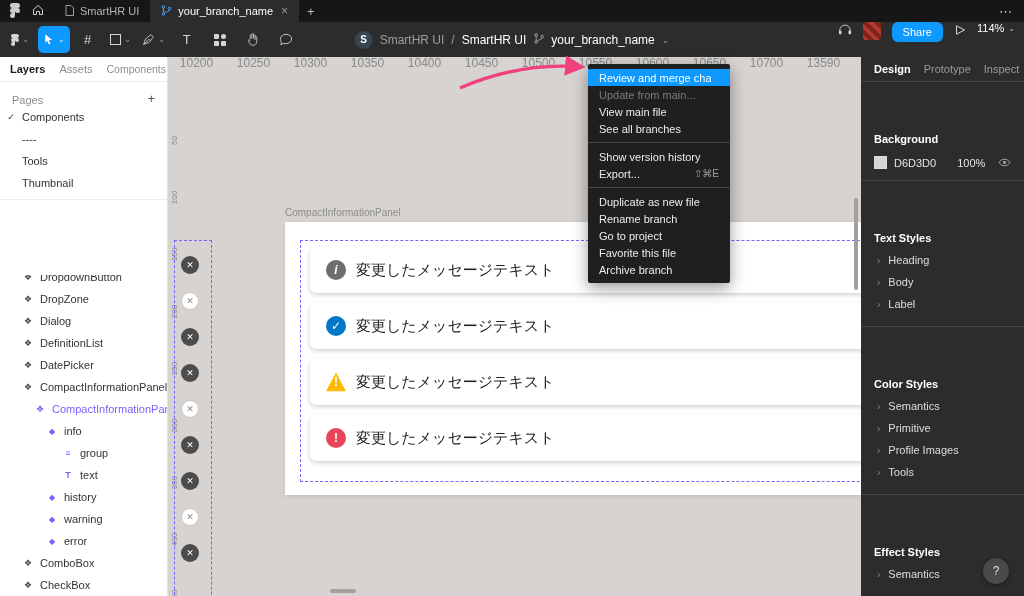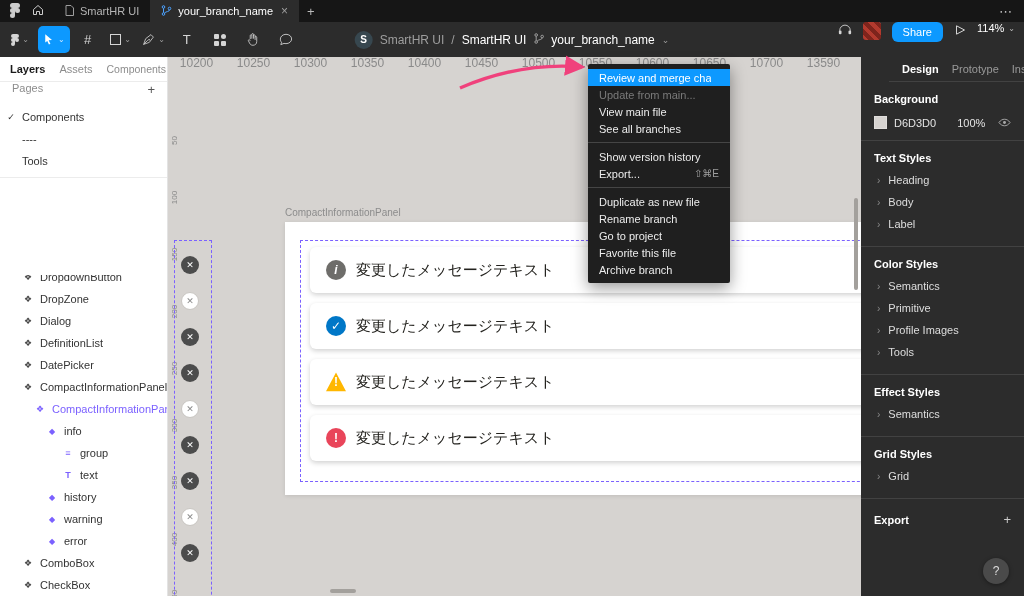--- a/index.html
+++ b/index.html
@@ -39,21 +39,21 @@
   .zoom .chev { font-size:8px; color:#bbb; }
 
   
   .left-sidebar { position:absolute; top:57px; left:0; width:168px; bottom:0; background:#fff;
                   border-right:1px solid #e3e3e3; font-size:11px; color:#333; overflow:hidden; }
   .panel-tabs { height:25px; display:flex; align-items:center; gap:14px; padding:0 10px;
                 border-bottom:1px solid #ececec; color:#8c8c8c; }
   .pt-active { color:#1a1a1a;font-weight:bold; }
   .library-dd { margin-left:auto; display:flex; align-items:center; gap:4px; font-size:10.5px; }
   .library-dd .chev { font-size:8px; }
-  .pages-header { height:24px; display:flex; align-items:flex-start; padding:0 12px; color:#8c8c8c; }
+  .pages-header { height:24px; display:flex; align-items:flex-end; padding:0 12px; color:#8c8c8c; }
   .pages-plus { margin-left:auto; font-size:13px; color:#555; }
   .pages-list { border-bottom:1px solid #ececec; padding-bottom:5px; }
   .page-row { height:22px; display:flex; align-items:center; }
   .page-check { width:22px; text-align:center; font-size:9px; color:#333; flex:none; }
   .layers-wrap { position:absolute; top:218px; left:0; right:0; bottom:0; overflow:hidden; }
   .layers-list { margin-top:-9px; }
   .layer-row { height:22px; display:flex; align-items:center; gap:6px; color:#333; }
   .layer-row.indent-0 { padding-left:22px; }
   .layer-row.indent-1 { padding-left:34px; }
   .layer-row.indent-2 { padding-left:46px; }
@@ -105,25 +105,25 @@
   .ctx-row.highlight { background:#0d99ff; color:#fff; }
   .ctx-row.highlight .ctx-shortcut { color:#dfeefc; }
   .ctx-row.disabled { color:#7a7a7a; }
   .ctx-row.divider { height:1px; background:#454545; margin:5px 0; padding:0; }
 
   .annot-arrow { position:absolute; left:452px; top:52px; z-index:60; pointer-events:none; }
 
   
   .right-sidebar { position:absolute; top:57px; right:0; width:163px; bottom:0; background:#2c2c2c;
                    color:#e4e4e4; font-size:11px; overflow:hidden; }
-  .rs-tabs { height:25px; display:flex; align-items:center; gap:13px; padding:0 13px; border-bottom:1px solid #424242;margin-left:28px; }
+  .rs-tabs { height:25px; display:flex; align-items:center; gap:13px; padding:0 13px; border-bottom:1px solid #424242; }
   .rs-tab { color:#9a9a9a; }
   .rs-tab.active { color:#fff; font-weight:700; }
   .rs-section { border-bottom:1px solid #424242; padding:11px 13px; }
-  .rs-header { font-weight:700; color:#fff; }
+  .rs-header { font-weight:700; color:#fff;margin-top:40px; }
   .bg-row { display:flex; align-items:center; gap:7px; margin-top:11px; }
   .swatch { width:13px; height:13px; background:#d6d3d0; border:1px solid rgba(255,255,255,0.25); flex:none; }
   .bg-pct { margin-left:14px; }
   .bg-eye { margin-left:auto; display:flex; }
   .style-list { margin-top:5px; }
   .style-row { height:22px; display:flex; align-items:center; gap:8px; padding-left:3px; color:#dedede; }
   .style-glyph { color:#8a8a8a; font-size:10px; }
   .rs-export { display:flex; align-items:center; padding:13px; }
   .rs-export .pl { margin-left:auto; font-size:13px; color:#ccc; }
   .help-fab { position:absolute; right:15px; bottom:12px; width:26px; height:26px; border-radius:50%;
@@ -294,20 +294,24 @@
         <div class="page-row">
           <span class="page-check"></span>
           <span>----</span>
         </div>
 
         <div class="page-row">
           <span class="page-check"></span>
           <span>Tools</span>
         </div>
 
+        <div class="page-row">
+          <span class="page-check"></span>
+          <span>Thumbnail</span>
+        </div>
       </div>
     <div class="layers-wrap">
       <div class="layers-list">
 
           <div class="layer-row icon-component indent-0">
             <span class="layer-icon">❖</span>
             <span>DropdownButton</span>
           </div>
 
           <div class="layer-row icon-component indent-0">

